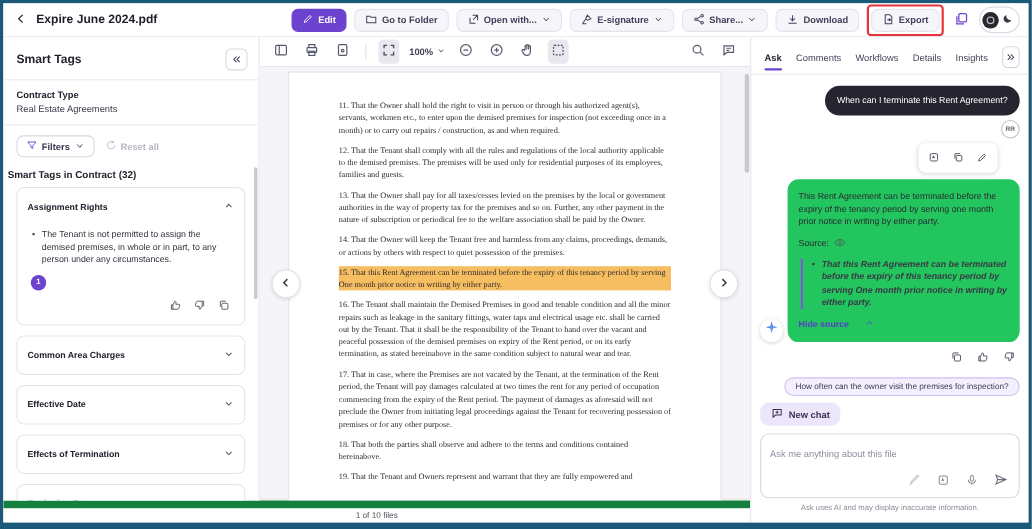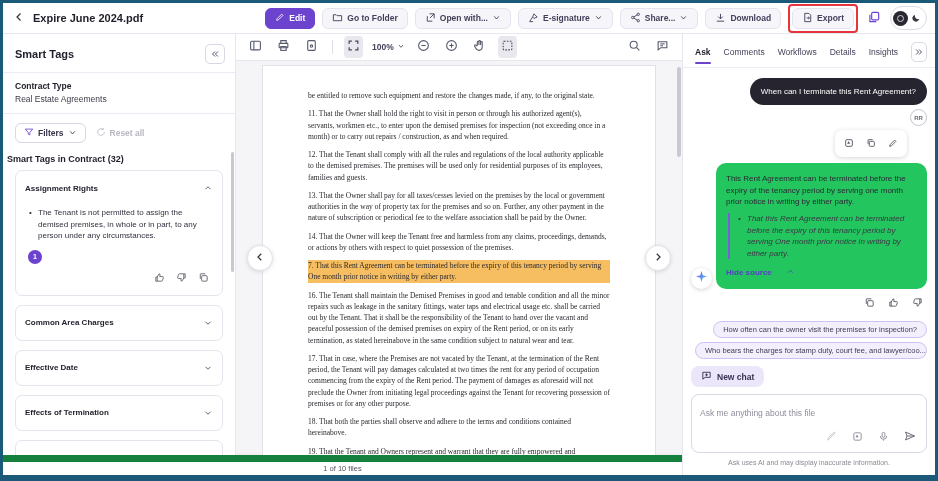--- a/index.html
+++ b/index.html
@@ -79,21 +79,21 @@
   .chat { flex:1; overflow:hidden; padding:10px 8px 0 8px; position:relative; }
   .user-row { display:flex; align-items:flex-end; gap:4px;flex-direction:column; }
   .user-bubble { background:#26242F; color:#fff; border-radius:14px; padding:8px 11px; font-size:8px; line-height:1.4; flex:1; }
   .rr-avatar { width:17px; height:17px; border-radius:50%; border:1px solid #c4c2cc; background:#fff; color:#6b6875; font-size:6px; font-weight:700; display:flex; align-items:center; justify-content:center; flex:0 0 17px; }
   .msg-tools { display:flex; justify-content:flex-end; margin:4px 20px 6px 0; }
   .tools-card { display:flex; gap:8px; background:#fff; border-radius:7px; box-shadow:0 1px 5px rgba(0,0,0,.16); padding:4px 7px; }
   .ai-row { display:flex; align-items:flex-end; gap:4px; margin-top:4px; }
   .ai-avatar { width:21px; height:21px; border-radius:50%; background:#fff; box-shadow:0 1px 4px rgba(0,0,0,.18); display:flex; align-items:center; justify-content:center; flex:0 0 21px; }
   .ai-bubble { background:#22c55e; border-radius:10px; padding:10px 10px; font-size:8px; color:#2b2a34; line-height:1.45; flex:1; }
   .src-line { display:flex; align-items:center; gap:4px; margin-top:7px; font-size:8px; color:#2b2a34; }
-  .src-quote { margin:5px 0 0 2px; padding-left:8px; border-left:2px solid #7C5CD6; font-style:italic; font-size:8px; line-height:1.45; color:#3a3844; position:relative; }
+  .src-quote { margin:5px 0 0 2px; padding-left:8px; border-left:2px solid #7C5CD6; font-style:italic; font-size:8px; line-height:1.45; color:#3a3844; position:relative;font-weight:bold; }
   .src-quote .q-text { display:block; padding-left:9px; position:relative; }
   .src-quote .q-text::before { content:"•"; position:absolute; left:0; }
   .hide-src { display:inline-flex; align-items:center; gap:14px; margin-top:8px; background:none; border:none; font-family:inherit; font-size:8px; font-weight:700; color:#5A3EC8; cursor:pointer; }
   .ai-tools { display:flex; justify-content:flex-end; gap:9px; margin:5px 2px 8px 0; }
   .suggestions { display:flex; flex-direction:column; align-items:flex-end; gap:4.5px; margin-top:6px; }
   .pill { max-width:232px; white-space:nowrap; overflow:hidden; background:#F3EFFD; border:1px solid #CFC0F2; border-radius:999px; padding:3px 9px; font-size:7.5px; color:#403b54; font-family:inherit; cursor:pointer; }
   .panel-bottom { flex:0 0 auto; padding:6px 8px 4px; }
   .new-chat { display:inline-flex; align-items:center; gap:5px; background:#ECE6FA; border:none; border-radius:8px; padding:4px 10px; font-family:inherit; font-size:8.5px; font-weight:700; color:#393052; cursor:pointer; margin-bottom:7px; }
   .composer { border:1px solid #d9d7e2; border-radius:8px; padding:7px 8px 5px; }
   .composer input { width:100%; border:none; outline:none; font-family:inherit; font-size:8.5px; color:#333; }
@@ -360,26 +360,25 @@
                 <span><svg width="13" height="13" viewBox="0 0 24 24" fill="none" stroke="#55596a" stroke-width="2">
                     <path d="M4 5h16v11H9l-5 4V5z"></path>
                     <line x1="8" y1="9" x2="16" y2="9"></line>
                     <line x1="8" y1="12.5" x2="13" y2="12.5"></line>
                   </svg></span>
               </button>
           </div>
 
           <div class="canvas">
             <div class="page">
-              <p>be entitled to remove such equipment and restore the changes made, if any, to the original state.</p>
               <p>11. That the Owner shall hold the right to visit in person or through his authorized agent(s), servants, workmen etc., to enter upon the demised premises for inspection (not exceeding once in a month) or to carry out repairs / construction, as and when required.</p>
               <p>12. That the Tenant shall comply with all the rules and regulations of the local authority applicable to the demised premises. The premises will be used only for residential purposes of its employees, families and guests.</p>
               <p>13. That the Owner shall pay for all taxes/cesses levied on the premises by the local or government authorities in the way of property tax for the premises and so on. Further, any other payment in the nature of subscription or periodical fee to the welfare association shall be paid by the Owner.</p>
               <p>14. That the Owner will keep the Tenant free and harmless from any claims, proceedings, demands, or actions by others with respect to quiet possession of the premises.</p>
-              <p class="hl">7. That this Rent Agreement can be terminated before the expiry of this tenancy period by serving One month prior notice in writing by either party.</p>
+              <p class="hl">15. That this Rent Agreement can be terminated before the expiry of this tenancy period by serving One month prior notice in writing by either party.</p>
               <p>16. The Tenant shall maintain the Demised Premises in good and tenable condition and all the minor repairs such as leakage in the sanitary fittings, water taps and electrical usage etc. shall be carried out by the Tenant. That it shall be the responsibility of the Tenant to hand over the vacant and peaceful possession of the demised premises on expiry of the Rent period, or on its early termination, as stated hereinabove in the same condition subject to natural wear and tear.</p>
               <p>17. That in case, where the Premises are not vacated by the Tenant, at the termination of the Rent period, the Tenant will pay damages calculated at two times the rent for any period of occupation commencing from the expiry of the Rent period. The payment of damages as aforesaid will not preclude the Owner from initiating legal proceedings against the Tenant for recovering possession of premises or for any other purpose.</p>
               <p>18. That both the parties shall observe and adhere to the terms and conditions contained hereinabove.</p>
               <p>19. That the Tenant and Owners represent and warrant that they are fully empowered and</p>
             </div>
             <button class="nav-circle nav-left">
                 <span><svg width="12" height="12" viewBox="0 0 24 24" fill="none" stroke="#3a3844" stroke-width="2.6">
                     <polyline points="14.5 5.5 8 12 14.5 18.5"></polyline>
                   </svg></span>
               </button>
@@ -447,20 +446,27 @@
                     <linearGradient id="sparkGrad" x1="0" y1="0" x2="1" y2="1">
                       <stop offset="0" stop-color="#7B5CF0"></stop>
                       <stop offset="1" stop-color="#3FC4F0"></stop>
                     </linearGradient>
                   </defs>
                   <path d="M12 2l2.3 7.7L22 12l-7.7 2.3L12 22l-2.3-7.7L2 12l7.7-2.3z" fill="url(#sparkGrad)"></path>
                 </svg></span>
           </div>
           <div class="ai-bubble">
             <div>This Rent Agreement can be terminated before the expiry of the tenancy period by serving one month prior notice in writing by either party.</div>
+            <div class="src-line">
+              <span>Source:</span>
+              <span><svg width="11" height="11" viewBox="0 0 24 24" fill="none" stroke="#55525f" stroke-width="1.8">
+                    <path d="M2 12s3.8-6 10-6 10 6 10 6-3.8 6-10 6S2 12 2 12z"></path>
+                    <circle cx="12" cy="12" r="2.6"></circle>
+                  </svg></span>
+            </div>
             <div class="src-quote">
               <span class="q-text">That this Rent Agreement can be terminated before the expiry of this tenancy period by serving One month prior notice in writing by either party.</span>
             </div>
             <button class="hide-src">
               <span>Hide source</span>
               <span><svg width="9" height="9" viewBox="0 0 24 24" fill="none" stroke="#5A3EC8" stroke-width="2.4">
                     <polyline points="6 15 12 9 18 15"></polyline>
                   </svg></span>
             </button>
           </div>

